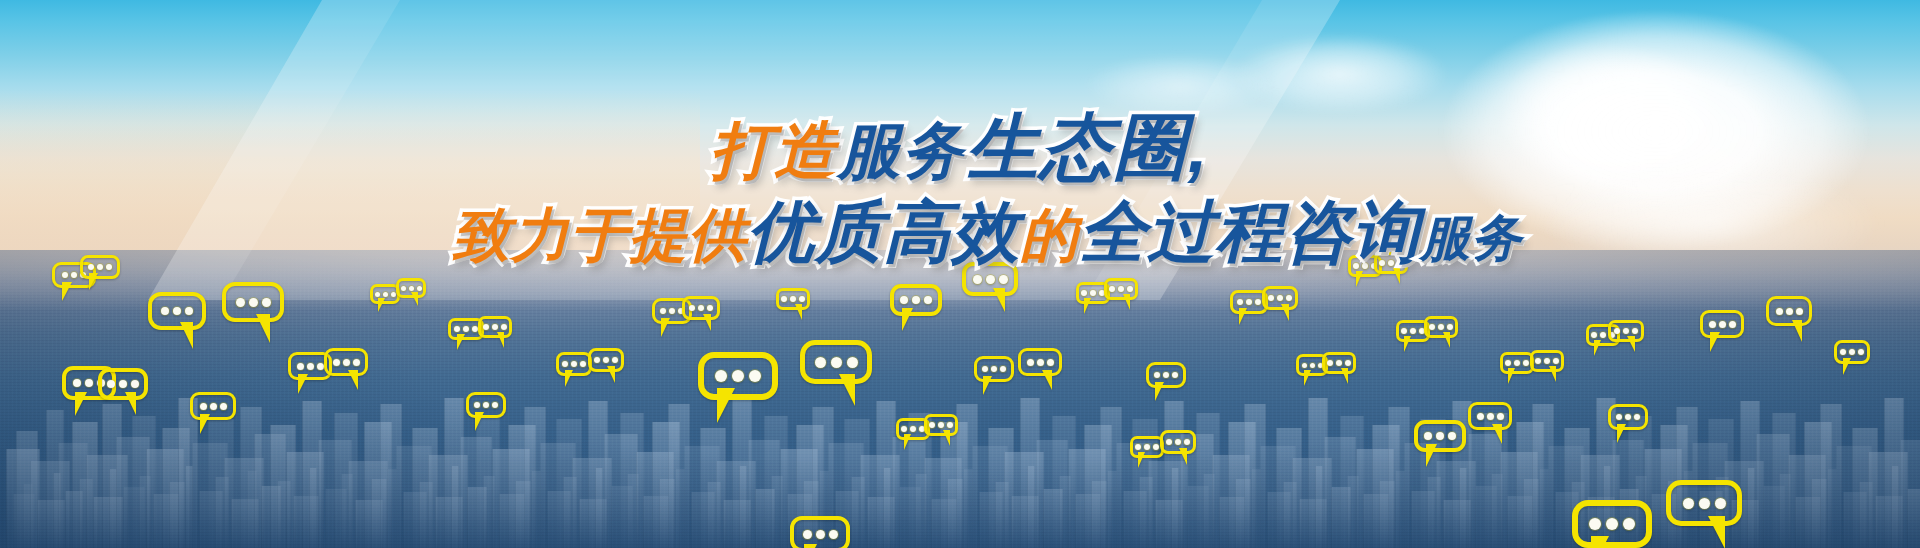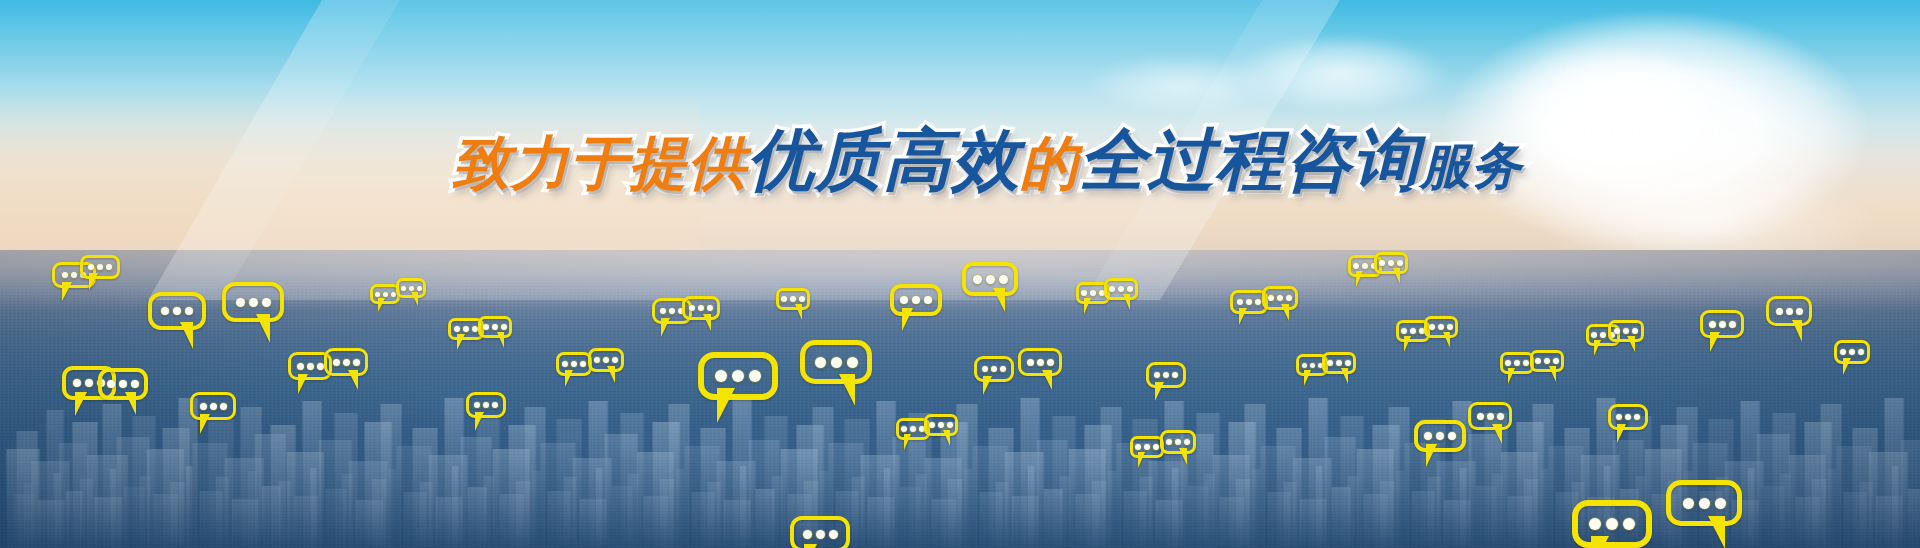--- a/index.html
+++ b/index.html
@@ -747,16 +747,17 @@
       </div>
       <div class="bub tr" style="left: 1160px; top: 430px; width: 36px; height: 24px; border-width: 3px; border-radius: 8px; gap: 3px;">
         <span class="d" style="width: 6px; height: 6px;"></span>
         <span class="d" style="width: 6px; height: 6px;"></span>
         <span class="d" style="width: 6px; height: 6px;"></span>
         <span class="tail out" style="border-width: 0px 8px 17px 0px; right: 6px; bottom: -14px;"></span>
       </div>
     </div>
 
   <div class="headline">
+    <div class="hl-line hl-line1" id="hl1"><span class="seg orange" style="color: rgb(240, 125, 16);">打造</span><span class="seg blue" style="color: rgb(23, 85, 156);">服务</span><span class="seg blue big" style="color: rgb(23, 85, 156);">生态圈,</span></div>
     <div class="hl-line hl-line2" id="hl2"><span class="seg orange" style="color: rgb(240, 125, 16);">致力于提供</span><span class="seg blue big" style="color: rgb(23, 85, 156);">优质高效</span><span class="seg orange" style="color: rgb(240, 125, 16);">的</span><span class="seg blue big" style="color: rgb(23, 85, 156);">全过程咨询</span><span class="seg blue small" style="color: rgb(23, 85, 156);">服务</span></div>
   </div>
 
 </div>
 
 </body></html>

